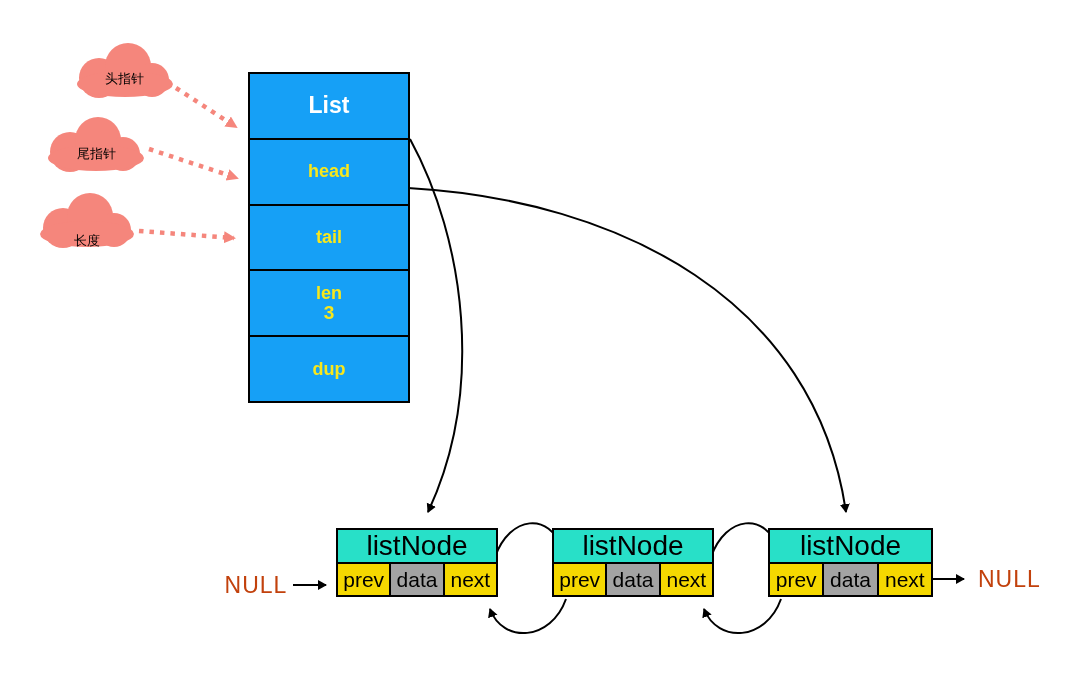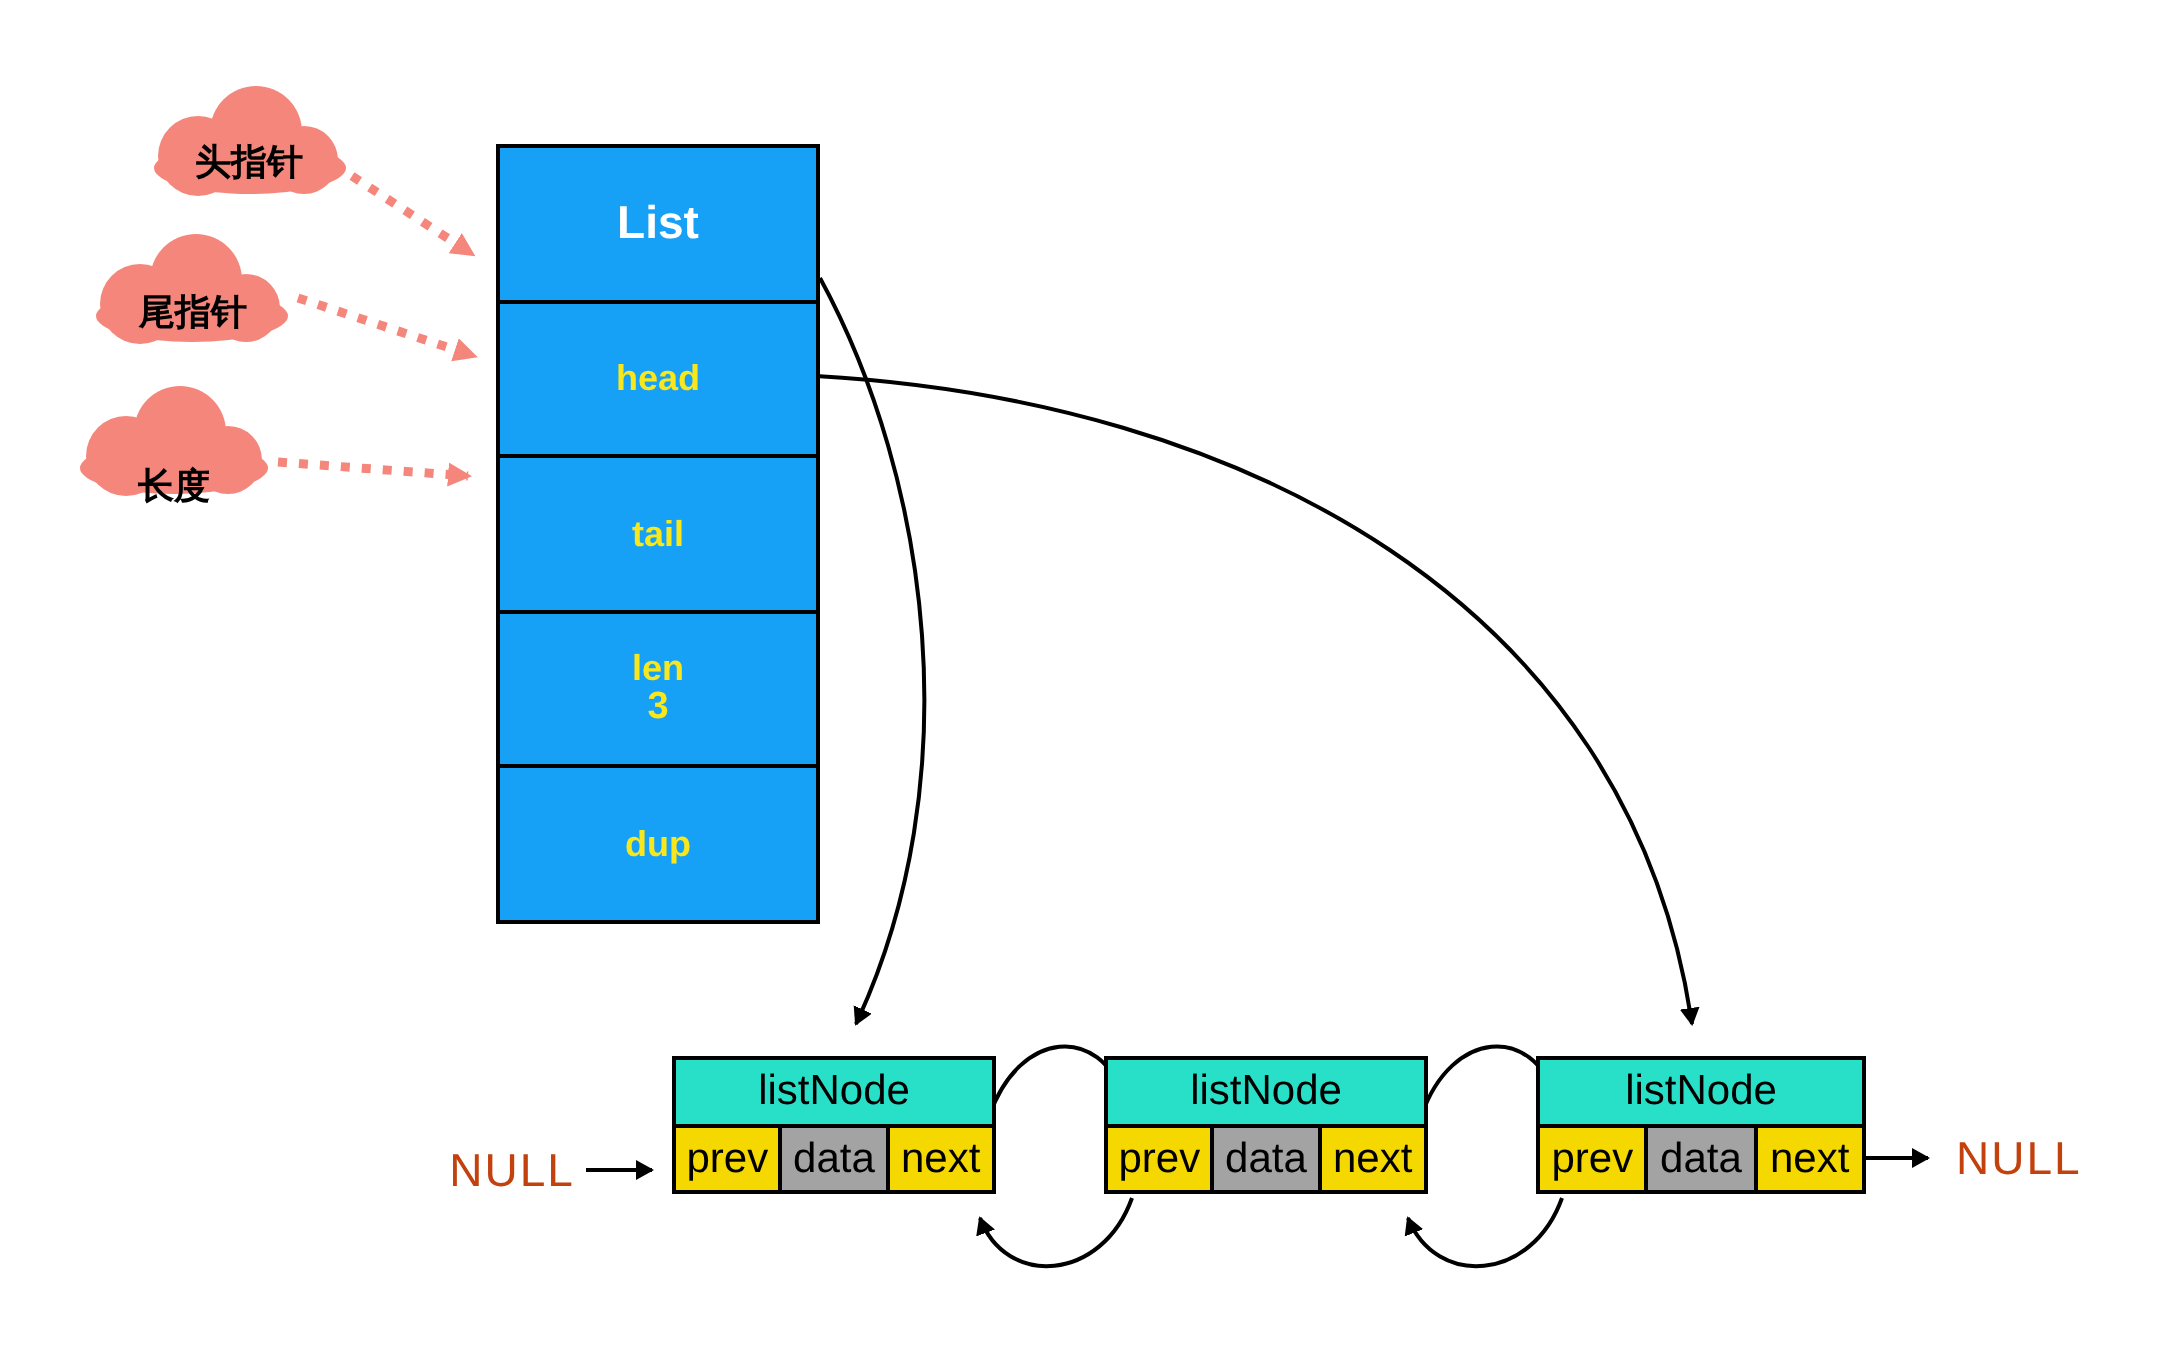--- a/index.html
+++ b/index.html
@@ -4,46 +4,46 @@
 <style>
   html,body{margin:0;padding:0;background:#fff;}
   .canvas{
     position:relative;width:1080px;height:673px;background:#ffffff;overflow:hidden;
     font-family:"Liberation Sans", sans-serif;
   }
   .layer{position:absolute;left:0;top:0;width:1080px;height:673px;}
 
   
   .cloud-label{
-    position:absolute;color:#000;font-size:18px;font-weight:700;
+    position:absolute;color:#000;font-size:13px;font-weight:400;
     text-align:center;line-height:1;z-index:3;
   }
 
   
   .list-table{
-    position:absolute;left:248px;top:72px;width:162px;height:390px;
+    position:absolute;left:248px;top:72px;width:162px;height:331px;
     background:#000;padding:2px;display:flex;flex-direction:column;gap:2px;
     box-sizing:border-box;z-index:2;
   }
   .lt-row{
     flex:1;background:#16A0F6;display:flex;flex-direction:column;
     align-items:center;justify-content:center;
   }
   .lt-title{color:#FFFFFF;font-size:23px;font-weight:700;}
   .lt-field{color:#F8E71C;font-size:18px;font-weight:600;line-height:1.05;}
   .lt-value{color:#F8E71C;font-size:19px;font-weight:600;line-height:1.05;}
 
   
   .node{
     position:absolute;top:528px;width:162px;height:69px;background:#000;
     padding:2px;display:flex;flex-direction:column;gap:2px;box-sizing:border-box;z-index:2;
   }
   .node-header{
     height:32px;background:#28E0C8;display:flex;align-items:center;justify-content:center;
-    color:#000;font-size:21px;
+    color:#000;font-size:28px;
   }
   .node-cells{flex:1;display:flex;gap:2px;}
   .cell{
     flex:1;display:flex;align-items:center;justify-content:center;
     color:#000;font-size:21px;
   }
   .cell-yellow{background:#F5D800;}
   .cell-blue{background:#a3a3a3;}
 
   .null-label{

